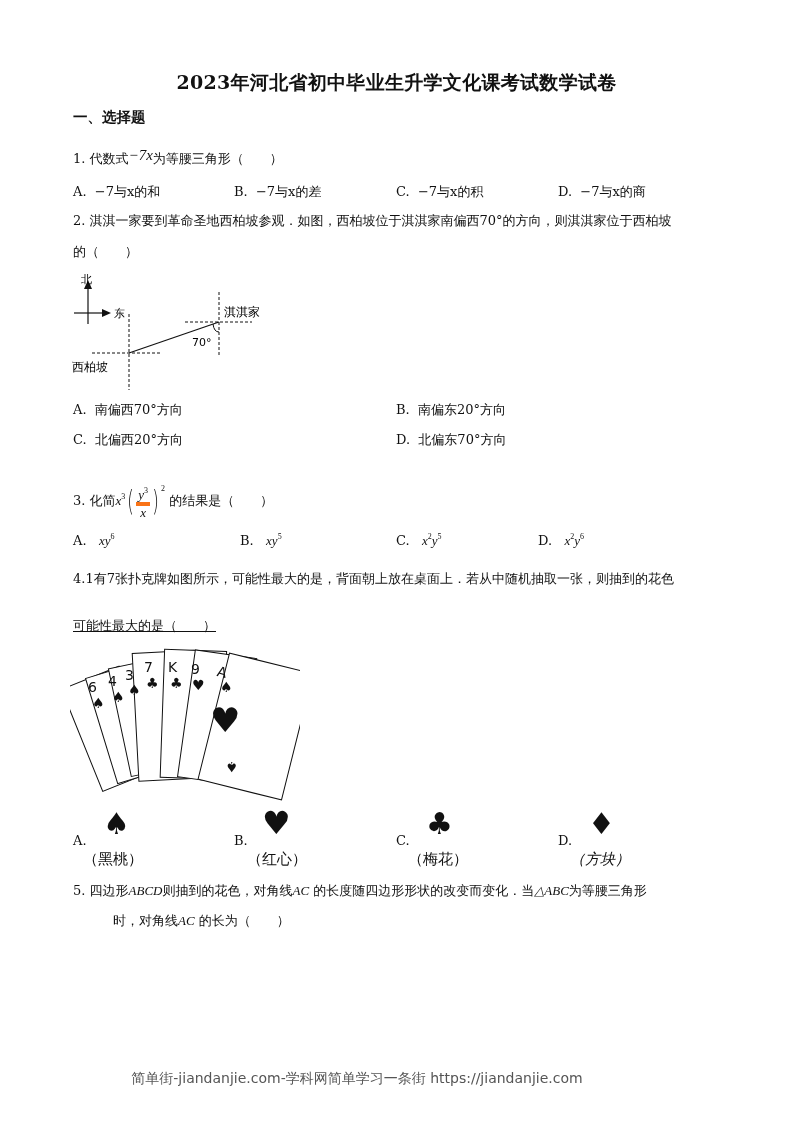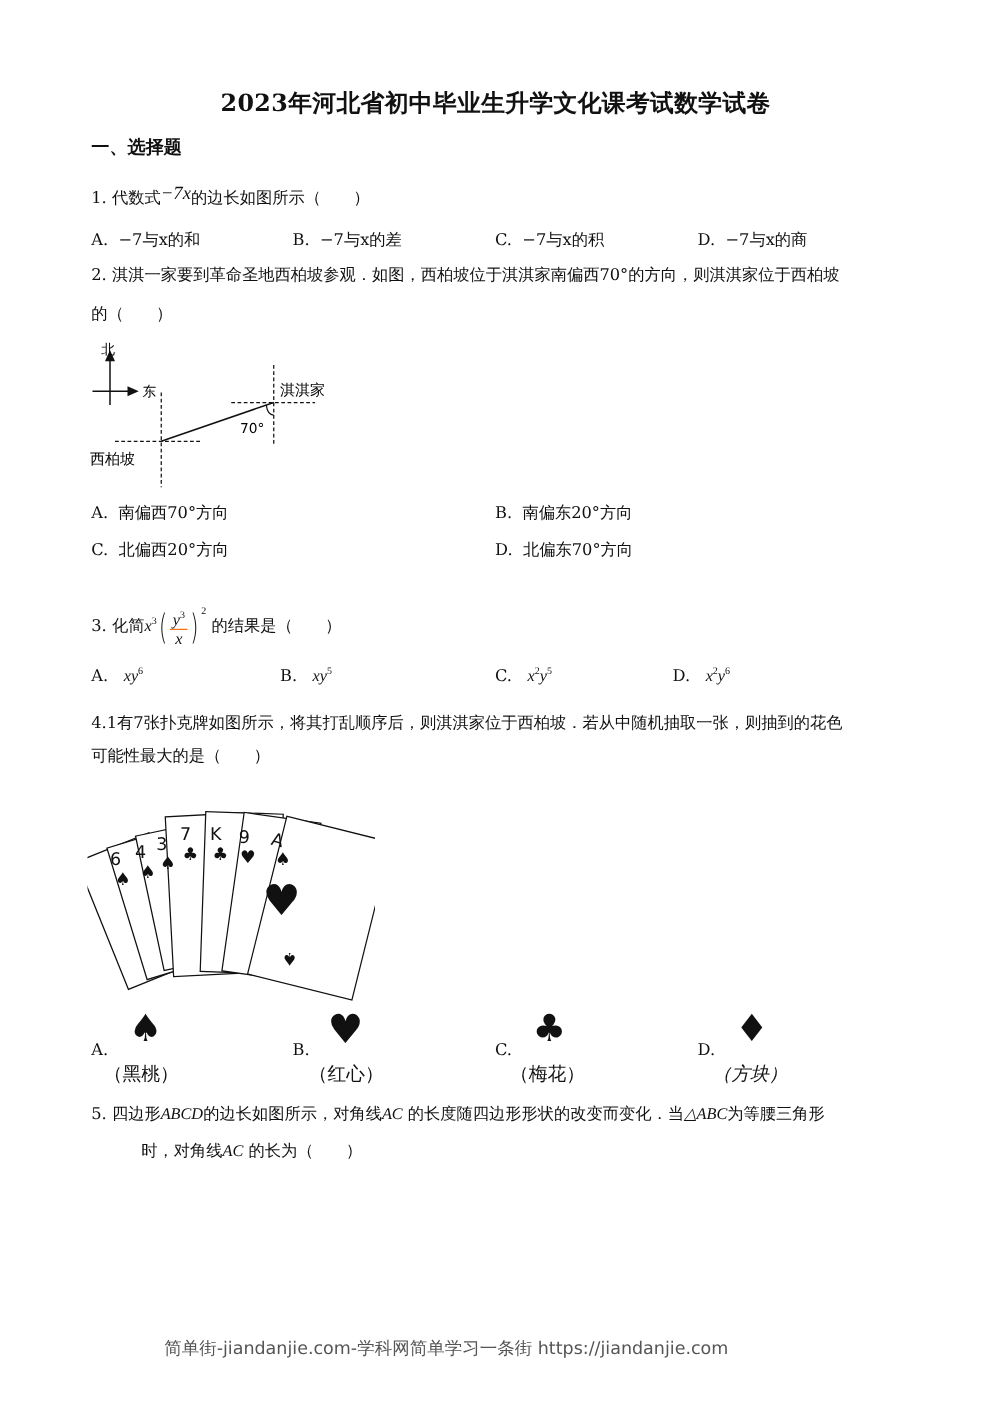--- a/index.html
+++ b/index.html
@@ -6,37 +6,37 @@
   body { width: 793px; height: 1122px; position: relative; overflow: hidden;
          font-family: "DejaVu Serif", "Liberation Serif", serif; color: #111; }
   .abs { position: absolute; }
   .title { left: 0; width: 793px; top: 70px; text-align: center; font-size: 19px; font-weight: bold; letter-spacing: 0.3px; }
   .section { left: 73px; top: 108px; font-size: 14.5px; font-weight: bold; }
   .q { font-size: 13px; line-height: 18px; white-space: nowrap; }
   .opt { font-size: 13px; white-space: nowrap; }
   .it { font-style: italic; font-family: "Liberation Serif", serif; }
   .sup { font-size: 8px; vertical-align: 6px; font-family: "Liberation Serif", serif; }
   .frac { display: inline-block; vertical-align: middle; text-align: center; font-family: "Liberation Serif", serif; font-style: italic; }
-  .frac .n { display: block; border-bottom: 1px solid #f97316; padding: 0 2px; line-height: 14px; }
+  .frac .n { display: block; border-bottom: 4px solid #f97316; padding: 0 2px; line-height: 14px; }
   .frac .d { display: block; line-height: 14px; }
   .paren { font-size: 28px; font-weight: 100; vertical-align: middle; font-family: "DejaVu Sans", sans-serif; transform: scaleX(0.6); display: inline-block; }
   .footer { left: 0; width: 714px; top: 1070px; text-align: center; font-size: 14px; color: #555;
             font-family: "DejaVu Sans", sans-serif; }
   .suit-label { font-size: 15px; }
   svg text { font-family: "DejaVu Sans", sans-serif; }
 </style>
 </head>
 <body>
 
 <div class="abs title">2023年河北省初中毕业生升学文化课考试数学试卷</div>
 <div class="abs section">一、选择题</div>
 
 <div class="abs q" style="left:73px; top:146px;">
   <span>1.</span>
-  <span>代数式</span><span class="it" style="font-size:15px; vertical-align:3px;">−7x</span><span>的边长如图所示（　　）</span>
+  <span>代数式</span><span class="it" style="font-size:15px; vertical-align:3px;">−7x</span><span>为等腰三角形（　　）</span>
 </div>
 <div class="abs opt" style="left:73px; top:183px;"><span>A.</span>&nbsp; <span>−7与x的和</span></div>
 <div class="abs opt" style="left:234px; top:183px;"><span>B.</span>&nbsp; <span>−7与x的差</span></div>
 <div class="abs opt" style="left:396px; top:183px;"><span>C.</span>&nbsp; <span>−7与x的积</span></div>
 <div class="abs opt" style="left:558px; top:183px;"><span>D.</span>&nbsp; <span>−7与x的商</span></div>
 
 <div class="abs q" style="left:73px; top:212px;">
   <span>2.</span>
   <span>淇淇一家要到革命圣地西柏坡参观．如图，西柏坡位于淇淇家南偏西70°的方向，则淇淇家位于西柏坡</span>
 </div>
@@ -69,28 +69,28 @@
 <div class="abs opt" style="left:396px; top:401px;"><span>B.</span>&nbsp; <span>南偏东20°方向</span></div>
 <div class="abs opt" style="left:73px; top:431px;"><span>C.</span>&nbsp; <span>北偏西20°方向</span></div>
 <div class="abs opt" style="left:396px; top:431px;"><span>D.</span>&nbsp; <span>北偏东70°方向</span></div>
 
 <div class="abs q" style="left:73px; top:470px; line-height:38px;">
   <span>3.</span>
   <span>化简</span><span class="it">x</span><span class="sup">3</span><span class="paren">(</span><span class="frac"><span class="n"><span>y</span><span class="sup" style="font-style:normal">3</span></span><span class="d">x</span></span><span class="paren">)</span><span class="sup" style="vertical-align:14px;">2</span>
   <span>的结果是（　　）</span>
 </div>
 <div class="abs opt" style="left:73px; top:532px;"><span>A.</span>&nbsp;&nbsp; <span class="it">xy</span><span class="sup">6</span></div>
-<div class="abs opt" style="left:224px; top:532px;"><span>B.</span>&nbsp;&nbsp; <span class="it">xy</span><span class="sup">5</span></div>
+<div class="abs opt" style="left:240px; top:532px;"><span>B.</span>&nbsp;&nbsp; <span class="it">xy</span><span class="sup">5</span></div>
 <div class="abs opt" style="left:396px; top:532px;"><span>C.</span>&nbsp;&nbsp; <span class="it">x</span><span class="sup">2</span><span class="it">y</span><span class="sup">5</span></div>
 <div class="abs opt" style="left:538px; top:532px;"><span>D.</span>&nbsp;&nbsp; <span class="it">x</span><span class="sup">2</span><span class="it">y</span><span class="sup">6</span></div>
 
 <div class="abs q" style="left:73px; top:570px;">
-  <span>4.</span><span>1有7张扑克牌如图所示，将其打乱顺序后，则淇淇家位于西柏坡．若从中随机抽取一张，则抽到的花色</span>
+  <span>4.</span><span>1有7张扑克牌如图所示，可能性最大的是，背面朝上放在桌面上．若从中随机抽取一张，则抽到的花色</span>
 </div>
-<div class="abs q" style="left:73px; top:597px;">可能性最大的是（　　）</div>
+<div class="abs q" style="left:73px; top:617px;text-decoration:underline;">可能性最大的是（　　）</div>
 
 <svg class="abs" style="left:70px; top:640px;" width="230" height="162">
   <g fill="#fff" stroke="#111" stroke-width="1">
     <g transform="rotate(-22 40 100)">
         <rect x="14" y="35" width="62" height="110"></rect>
       </g>
     <g transform="rotate(-17 60 95)">
         <rect x="34" y="28" width="62" height="110"></rect>
       </g>
     <g transform="rotate(-12 78 90)">
@@ -142,19 +142,19 @@
 <div class="abs opt" style="left:396px; top:833px;"><span>C.</span></div>
 <div class="abs" style="left:426px; top:806px; font-size:30px; font-family:'DejaVu Sans', sans-serif;">♣</div>
 <div class="abs suit-label" style="left:408px; top:850px;">（梅花）</div>
 
 <div class="abs opt" style="left:558px; top:833px;"><span>D.</span></div>
 <div class="abs" style="left:588px; top:806px; font-size:30px; font-family:'DejaVu Sans', sans-serif;">♦</div>
 <div class="abs suit-label" style="left:570px; top:850px;font-style:italic;">（方块）</div>
 
 <div class="abs q" style="left:73px; top:882px;">
   <span>5.</span>
-  <span>四边形</span><span class="it">ABCD</span><span>的边长如图所示，对角线</span><span class="it">AC</span> <span>的长度随四边形形状的改变而变化．当</span><span class="it">△ABC</span><span>为等腰三角形</span>
+  <span>四边形</span><span class="it">ABCD</span><span>则抽到的花色，对角线</span><span class="it">AC</span> <span>的长度随四边形形状的改变而变化．当</span><span class="it">△ABC</span><span>为等腰三角形</span>
 </div>
 <div class="abs q" style="left:73px; top:912px;margin-left:40px;">
   <span>时，对角线</span><span class="it">AC</span> <span>的长为（　　）</span>
 </div>
 
 <div class="abs footer">简单街-jiandanjie.com-学科网简单学习一条街 https://jiandanjie.com</div>
 
 </body></html>

